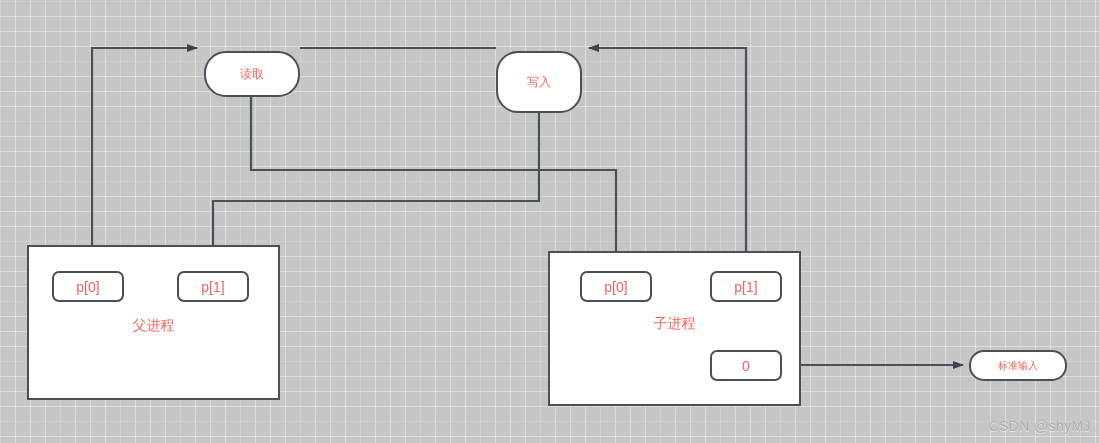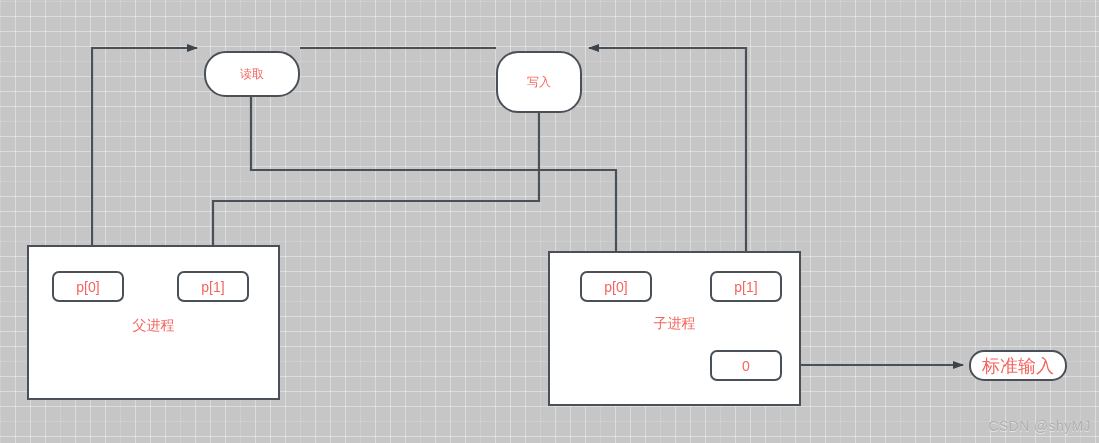--- a/index.html
+++ b/index.html
@@ -61,21 +61,21 @@
     color: #f4655f;
     font-size: 14px;
     white-space: nowrap;
   }
   .fd {
     border-radius: 7px;
     font-size: 14px;
   }
   .stdin-box {
     border-radius: 15px;
-    font-size: 18px;
+    font-size: 10px;
   }
   .watermark {
     position: absolute;
     right: 8px;
     bottom: 9px;
     font-size: 14px;
     color: #b0b0b0;
     letter-spacing: 0.4px;
     text-shadow: 0 1px 0 rgba(255,255,255,0.55);
     user-select: none;

